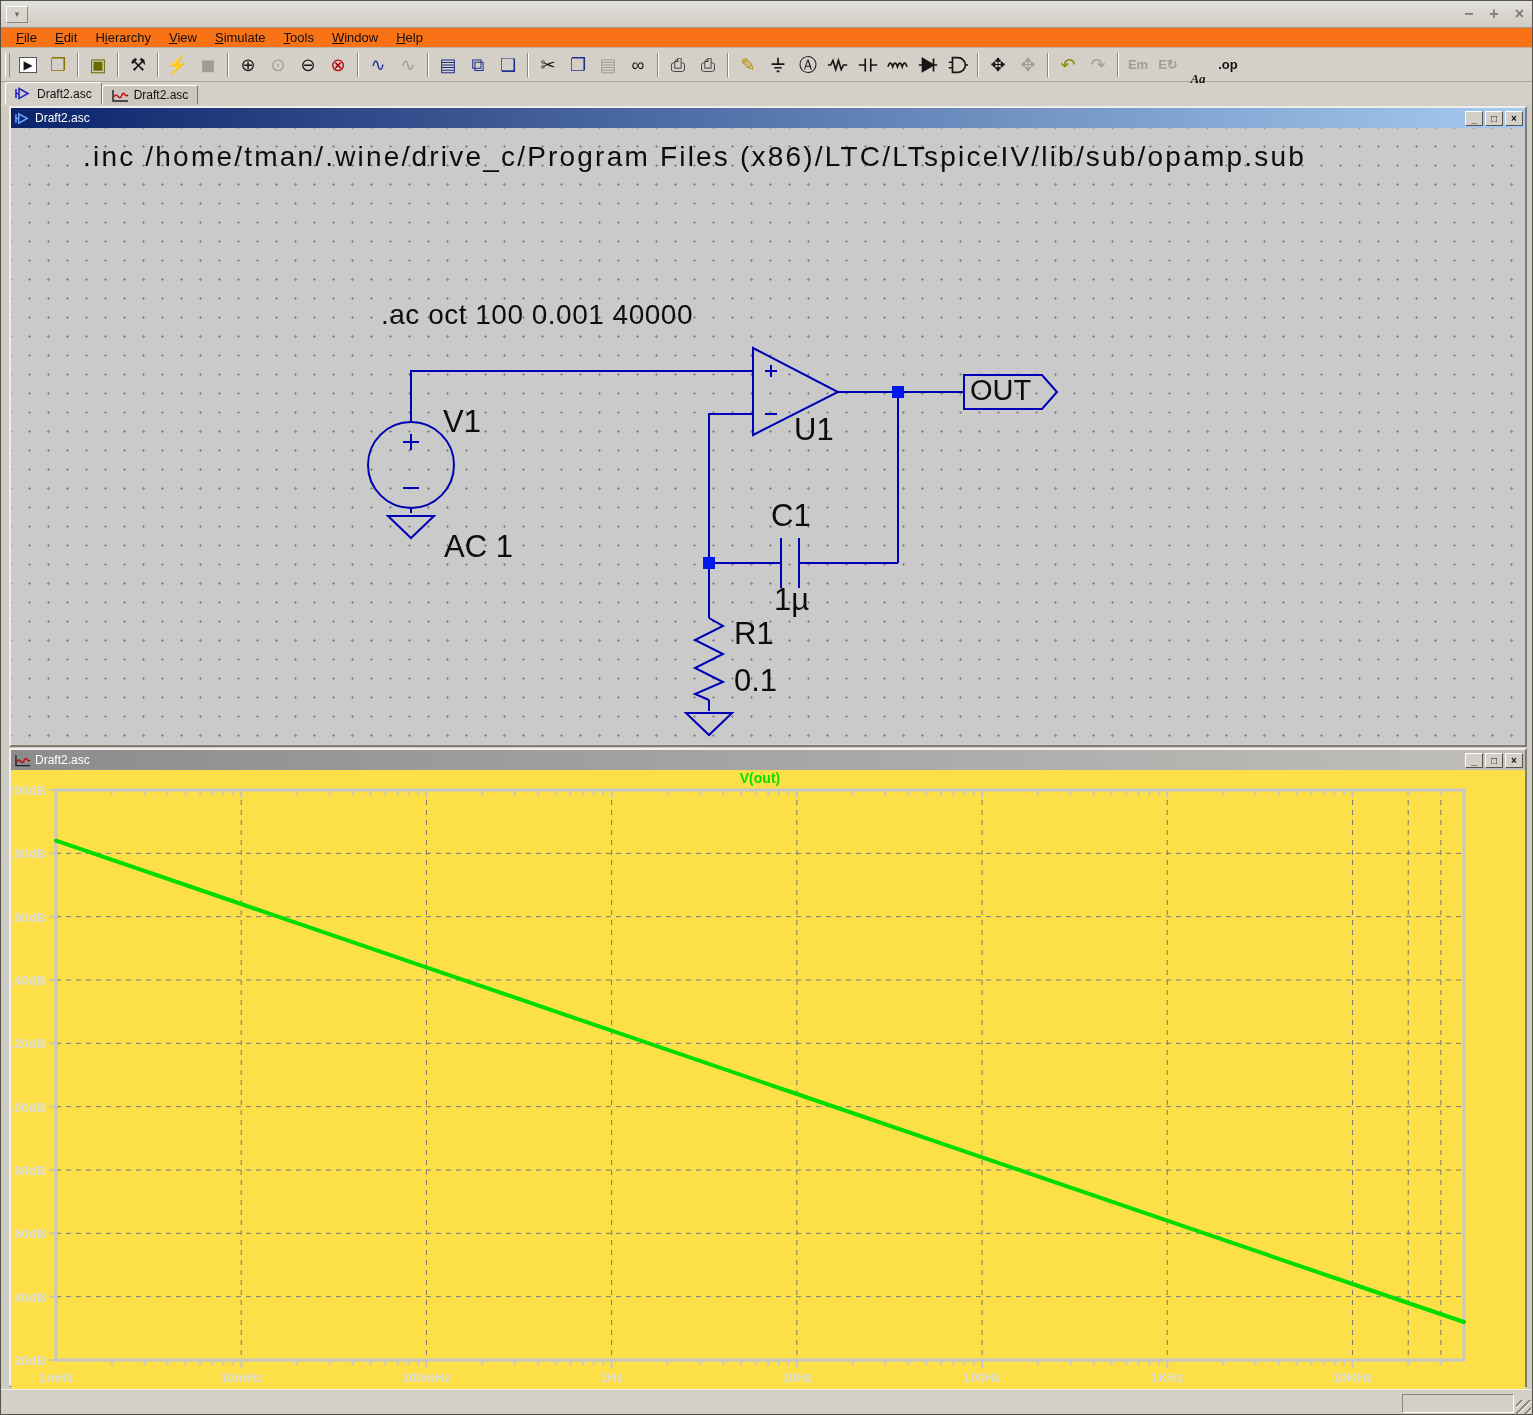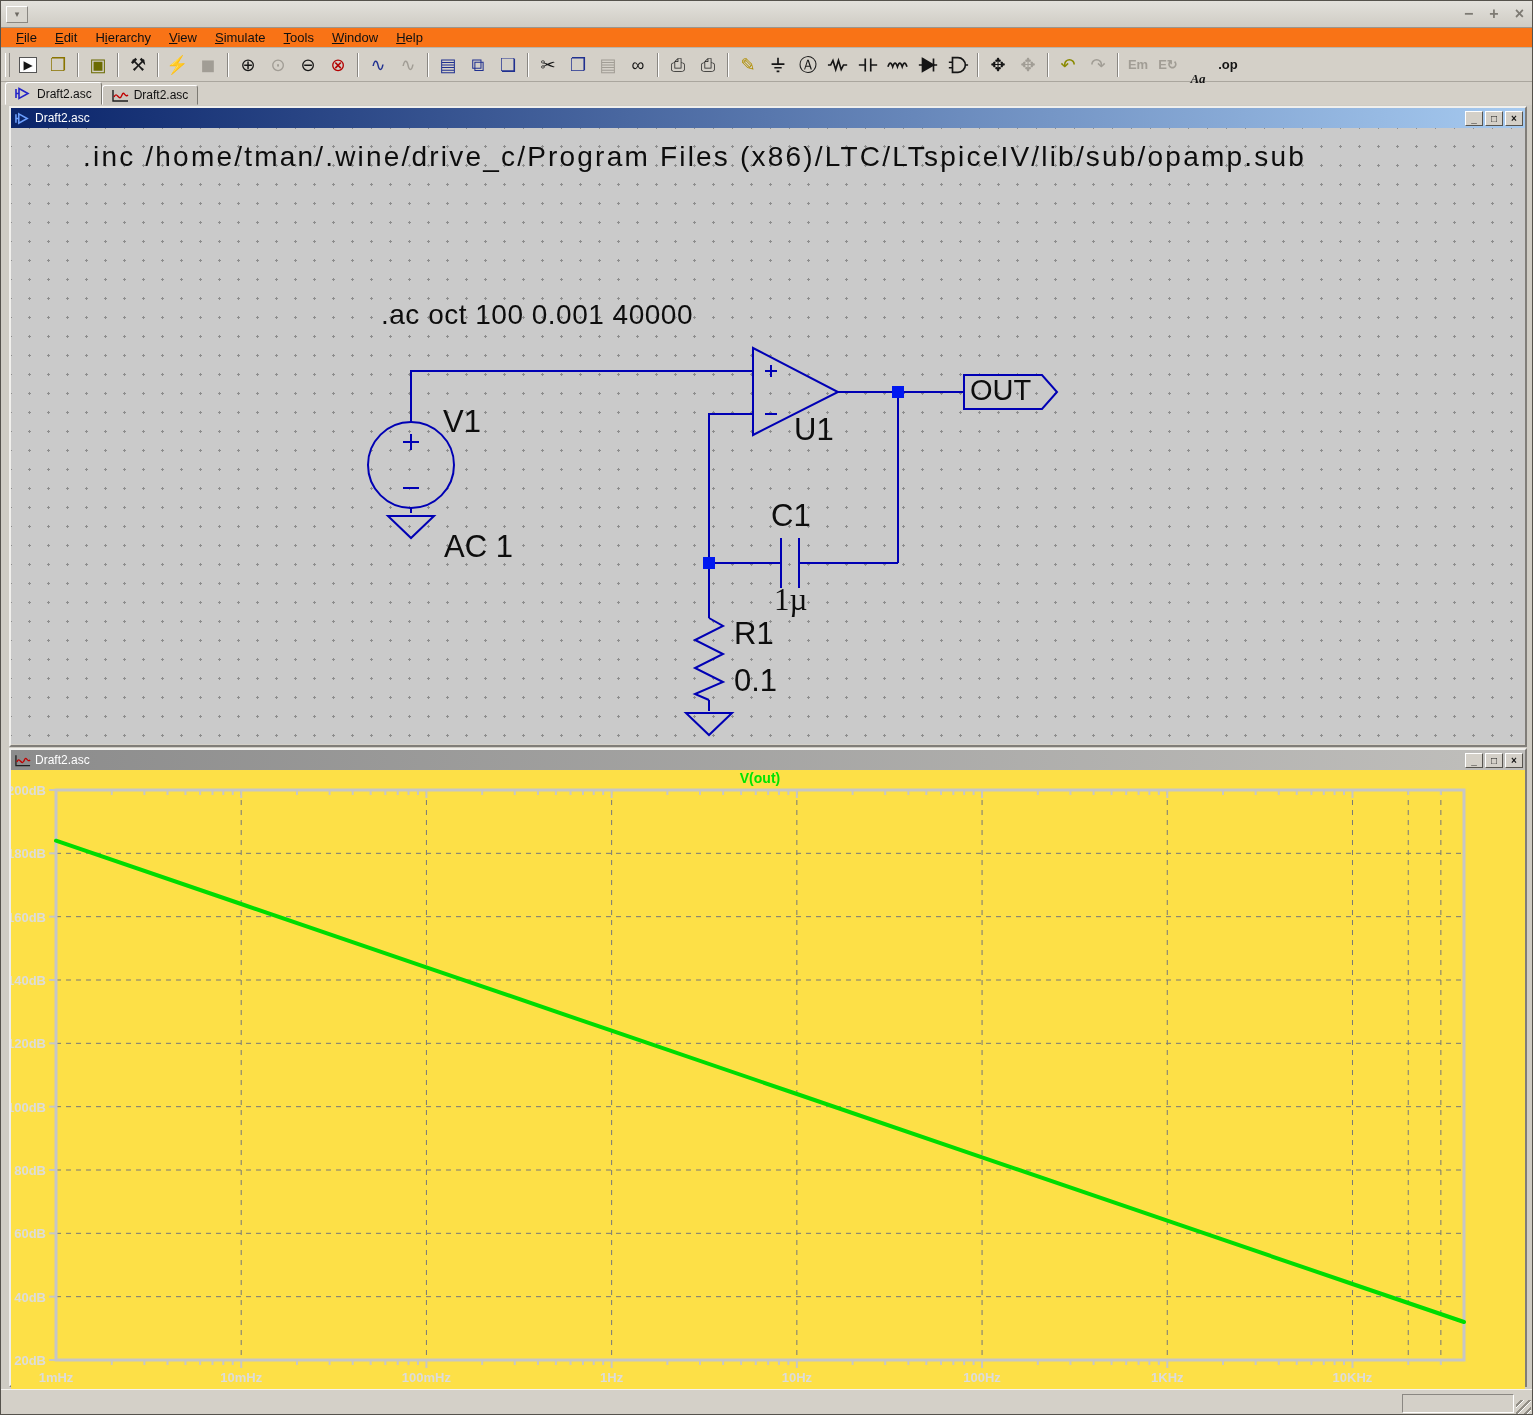--- a/index.html
+++ b/index.html
@@ -333,21 +333,21 @@
             <rect x="881" y="258" width="12" height="12"></rect>
             <rect x="692" y="429" width="12" height="12"></rect>
           </g>
         </svg>
       <div class="slabel" style="left: 72px; top: 14px; font-size: 28px; letter-spacing: 2.2px;">.inc /home/tman/.wine/drive_c/Program Files (x86)/LTC/LTspiceIV/lib/sub/opamp.sub</div>
           <div class="slabel" style="left: 370px; top: 172px; font-size: 28px; letter-spacing: 0.5px;">.ac oct 100 0.001 40000</div>
           <div class="slabel" style="left: 432px; top: 258px; font-size: 31px; margin-top: 20px;">V1</div>
           <div class="slabel" style="left: 433px; top: 403px; font-size: 31px;">AC 1</div>
           <div class="slabel" style="left: 783px; top: 286px; font-size: 31px;">U1</div>
           <div class="slabel" style="left: 760px; top: 372px; font-size: 31px;">C1</div>
-          <div class="slabel" style="left: 763px; top: 456px; font-size: 31px; font-family: Liberation Serif, serif;">1µ</div>
+          <div class="slabel" style="left: 763px; top: 456px; font-size: 31px;">1µ</div>
           <div class="slabel" style="left: 723px; top: 490px; font-size: 31px;">R1</div>
           <div class="slabel" style="left: 723px; top: 537px; font-size: 31px;">0.1</div>
           <div class="slabel" style="left: 959px; top: 247px; font-size: 29px;">OUT</div>
         </div>
     </div>
 
     <div class="child" style="top:643px;height:639px;">
       <div class="child-title inactive">
         <svg viewBox="0 0 17 13">
           <path d="M1 1v11h15" stroke="#202020" fill="none" stroke-width="1.4"></path>

